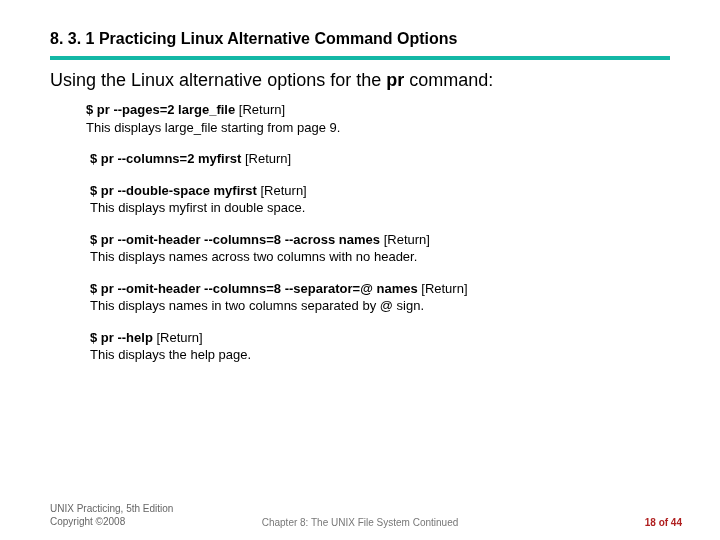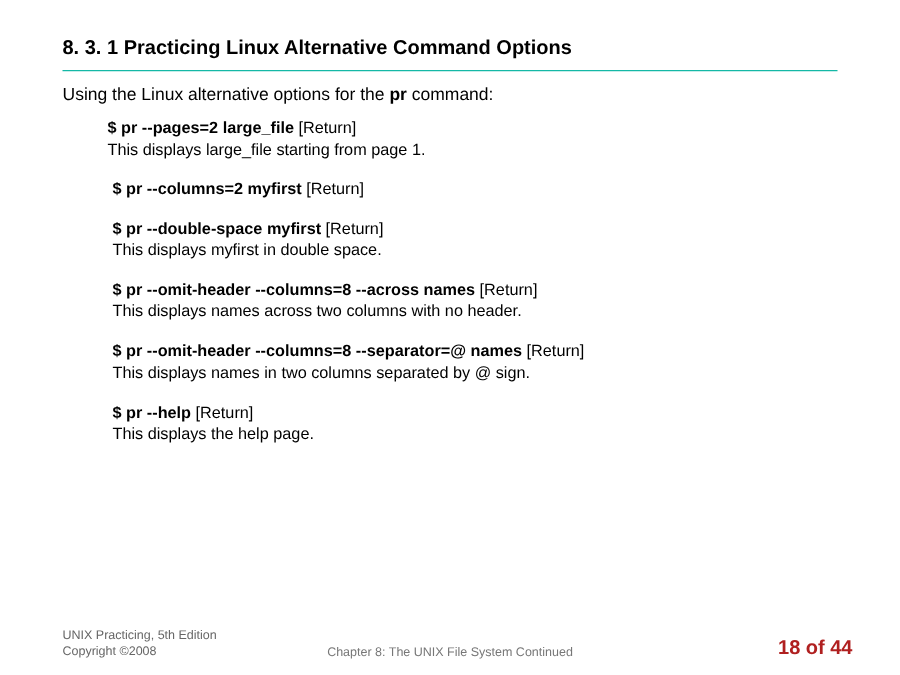--- a/index.html
+++ b/index.html
@@ -12,26 +12,26 @@
     position: relative;
     overflow: hidden;
   }
   .slide {
     padding: 30px 50px 0 50px;
   }
   .title {
     font-size: 16px;
     font-weight: bold;
     color: #000;
-    border-bottom: 1px solid #14b8a6;
+    border-bottom: 4px solid #14b8a6;
     padding-bottom: 8px;
     margin-bottom: 10px;
   }
   .intro {
-    font-size: 14px;
+    font-size: 18px;
     margin: 6px 0 4px 0;
   }
   .block {
     margin: 0 0 14px 40px;
     font-size: 13px;
     line-height: 1.35;
   }
   .first-block {
     margin-left: 36px;
     margin-top: 10px;
@@ -66,36 +66,36 @@
     bottom: 0;
     color: #777;
     margin-top: 44px;
   }
   .footer-right {
     position: absolute;
     right: 38px;
     bottom: 0;
     font-weight: bold;
     color: #b02020;
-    font-size: 16px;
+    font-size: 10px;
   }
 </style>
 </head>
 <body>
 
 <div class="slide">
   <div class="title">8. 3. 1 Practicing Linux Alternative Command Options</div>
 
   <div class="intro">
     <span>Using the Linux alternative options for the </span><span class="cmd">pr</span><span> command:</span>
   </div>
 
   <div class="block first-block">
     <span class="cmd">$ pr --pages=2 large_file</span><span class="ret"> [Return]</span><br>
-    <span class="desc">This displays large_file starting from page 1.</span>
+    <span class="desc">This displays large_file starting from page 9.</span>
   </div>
 
   <div class="block">
     <span class="cmd">$ pr --columns=2 myfirst</span><span class="ret"> [Return]</span><br>
   </div>
 
   <div class="block">
     <span class="cmd">$ pr --double-space myfirst</span><span class="ret"> [Return]</span><br>
     <span class="desc">This displays myfirst in double space.</span>
   </div>

